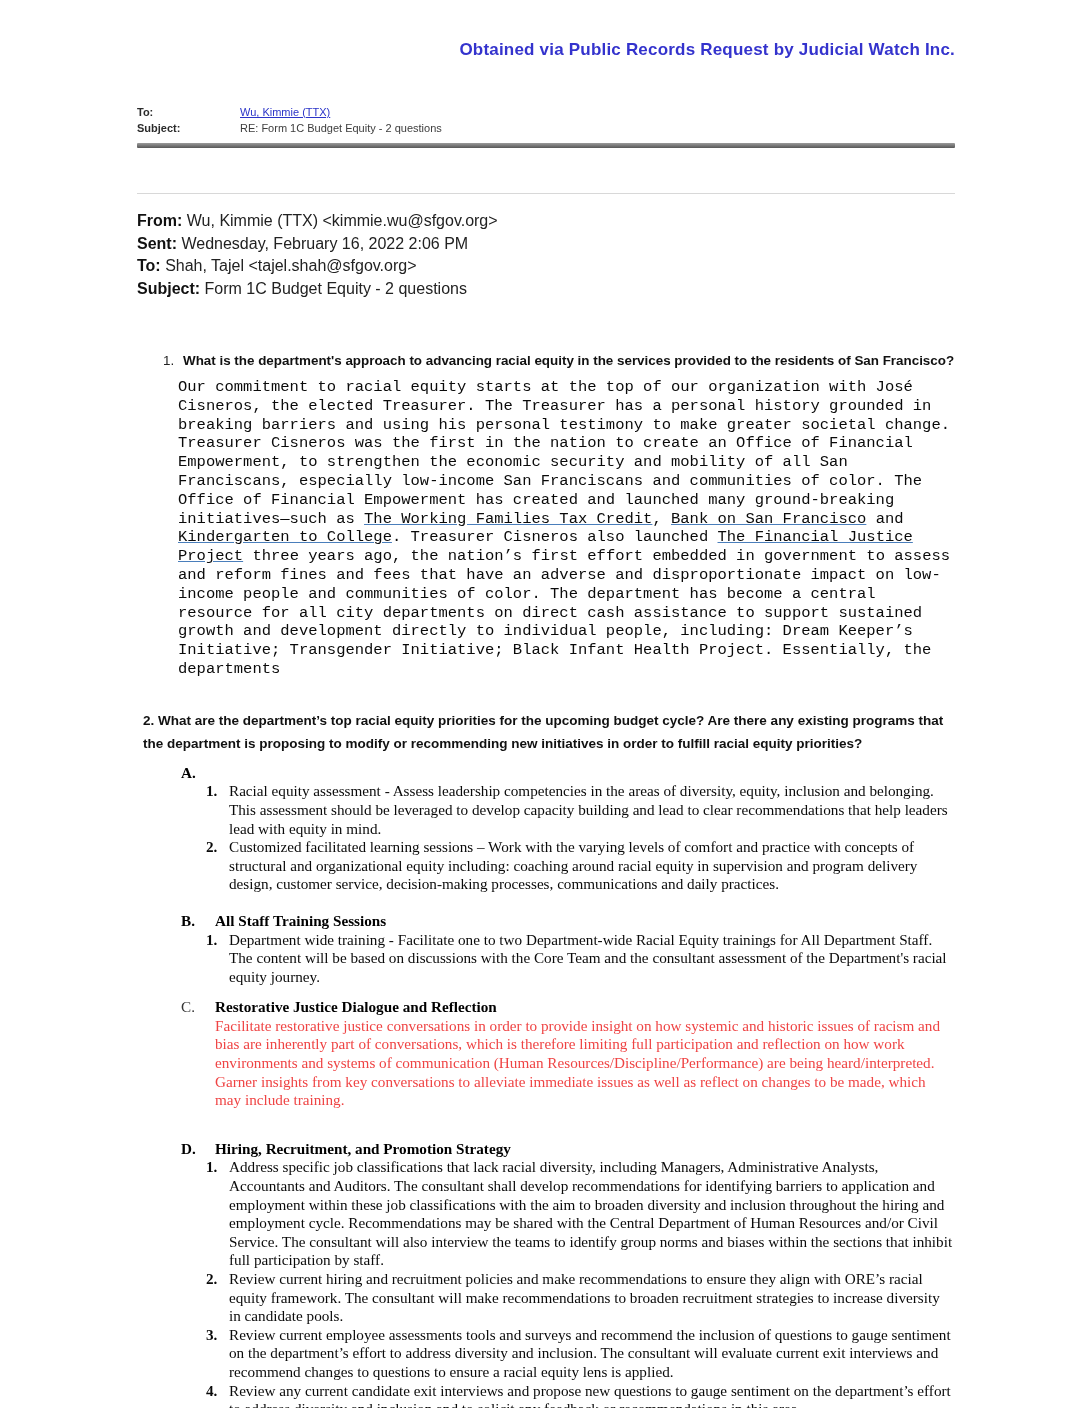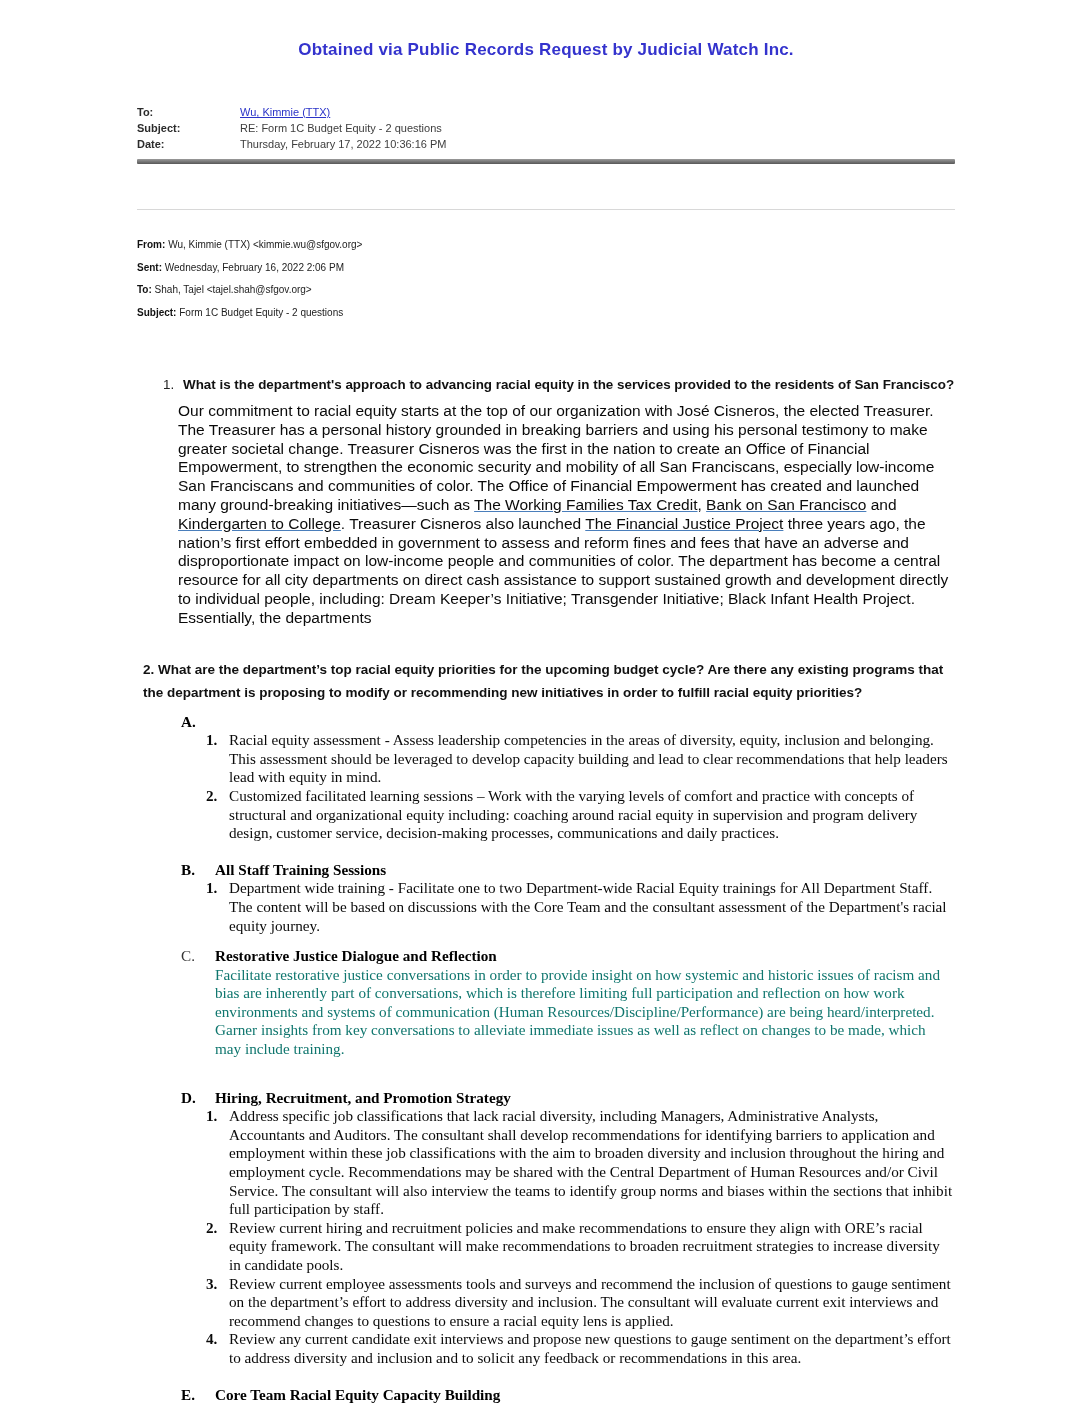--- a/index.html
+++ b/index.html
@@ -7,53 +7,53 @@
   body {
     width:1088px; height:1408px;
     font-family:"Liberation Sans", sans-serif;
     color:#1a1a1a;
     overflow:hidden;
   }
   .page { position:relative; width:1088px; height:1408px; padding:0 133px 0 137px; }
 
   
   .banner {
-    margin-top:40px; text-align:center;
+    margin-top:40px; text-align:right;
     font-size:17px; font-weight:bold; color:#3433cd;
     letter-spacing:0.2px;
   }
 
   
   .hdr { margin-top:44px; font-size:11px; line-height:16px; }
   .hdr-row { display:flex; }
   .hdr-label { width:103px; font-weight:bold; color:#2b2b2b; }
   .hdr-value { color:#3d3d3d; }
   a.hdr-link { color:#2b34c8; text-decoration:underline; cursor:pointer; }
 
   .rule-thick {
     margin-top:7px; height:5px;
     background:linear-gradient(#9b9b9b, #575757);
     border-radius:1px;
   }
   .rule-thin { margin-top:45px; border-top:1px solid #d8d8d8; }
 
   
-  .meta { margin-top:24px; font-size:10px; line-height:22.5px; }
+  .meta { margin-top:16px; font-size:16px; line-height:22.5px; }
   .meta-label { font-weight:bold; color:#111; }
   .meta-value { color:#222; }
 
   
   .q1 { margin-top:52px; display:flex; font-size:13.4px; line-height:17px; }
   .q1-num { width:20px; margin-left:26px; color:#222; flex:none; }
   .q1-heading { font-weight:bold; color:#111;text-align:center; }
 
   
   .answer {
     margin-top:9px; margin-left:41px;
-    font-family:Liberation Sans, sans-serif;
+    font-family:Liberation Mono, monospace;
     font-size:15.5px; line-height:18.8px; color:#0a0a0a;
   }
   a.doclink {
     color:#0a0a0a; cursor:pointer;
     text-decoration:underline;
     text-decoration-color:#4a7ebb;
   }
 
   
   .q2 { margin-top:30px; margin-left:6px; font-size:13.5px; font-weight:bold; line-height:23.5px; color:#111; }
@@ -61,21 +61,21 @@
 
   
   .outline { margin-left:44px; font-family:"Liberation Serif", serif; font-size:15.2px; line-height:18.6px; color:#0a0a0a; }
   .sec-head { display:flex; font-weight:bold; color:#000; }
   .sec-letter { width:34px; flex:none; }
   .sec-letter.regular { font-weight:normal; color:#333; }
   .sec-items { margin-left:25px; }
   .item { display:flex; }
   .item-num { width:23px; flex:none; font-weight:bold; }
   .item-text { flex:1; }
-  .sec-body { margin-left:34px; color:#0f766e; }
+  .sec-body { margin-left:34px; color:#ef4444; }
 
   .mt8  { margin-top:8px; }
   .mt18 { margin-top:18px; }
   .mt12 { margin-top:12px; }
   .mt30 { margin-top:30px; }
 </style>
 </head>
 <body>
 
 <div class="page">
@@ -83,24 +83,20 @@
   <div class="banner">Obtained via Public Records Request by Judicial Watch Inc.</div>
 
   <div class="hdr">
     <div class="hdr-row">
       <span class="hdr-label">To:</span>
       <a class="hdr-link">Wu, Kimmie (TTX)</a>
     </div>
     <div class="hdr-row">
       <span class="hdr-label">Subject:</span>
       <span class="hdr-value">RE: Form 1C Budget Equity - 2 questions</span>
-    </div>
-    <div class="hdr-row">
-      <span class="hdr-label">Date:</span>
-      <span class="hdr-value">Thursday, February 17, 2022 10:36:16 PM</span>
     </div>
   </div>
 
   <div class="rule-thick"></div>
   <div class="rule-thin"></div>
 
   <div class="meta">
     <div><span class="meta-label">From:</span> <span class="meta-value">Wu, Kimmie (TTX) &lt;kimmie.wu@sfgov.org&gt;</span></div>
     <div><span class="meta-label">Sent:</span> <span class="meta-value">Wednesday, February 16, 2022 2:06 PM</span></div>
     <div><span class="meta-label">To:</span> <span class="meta-value">Shah, Tajel &lt;tajel.shah@sfgov.org&gt;</span></div>

